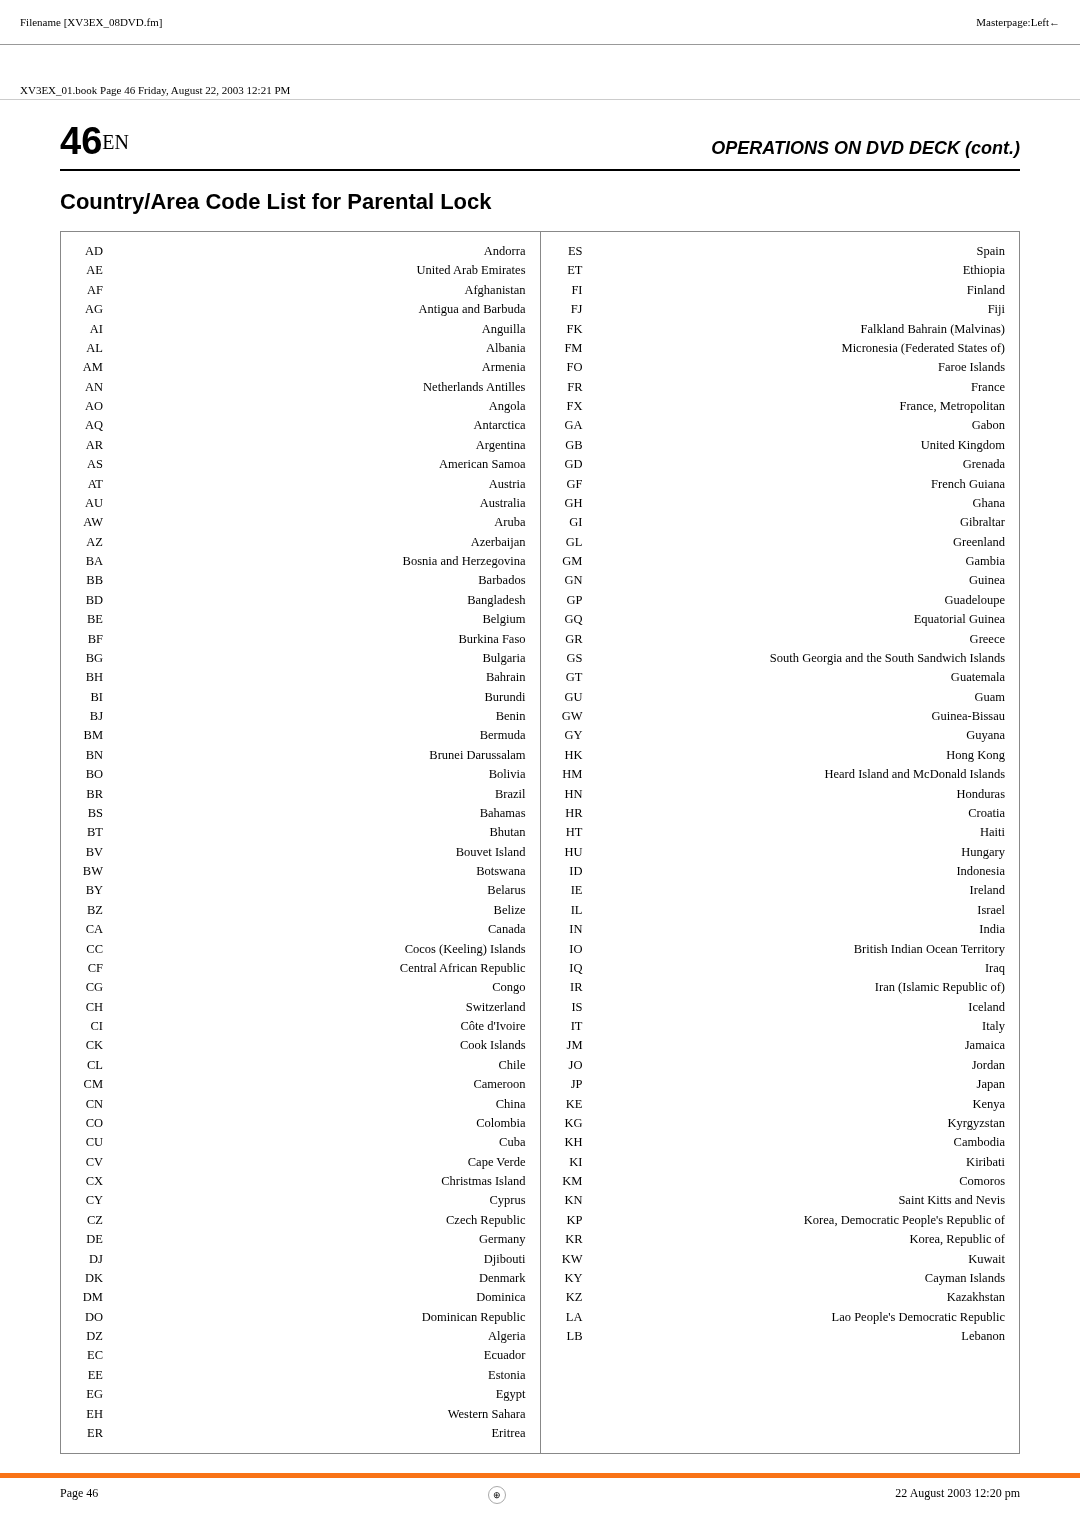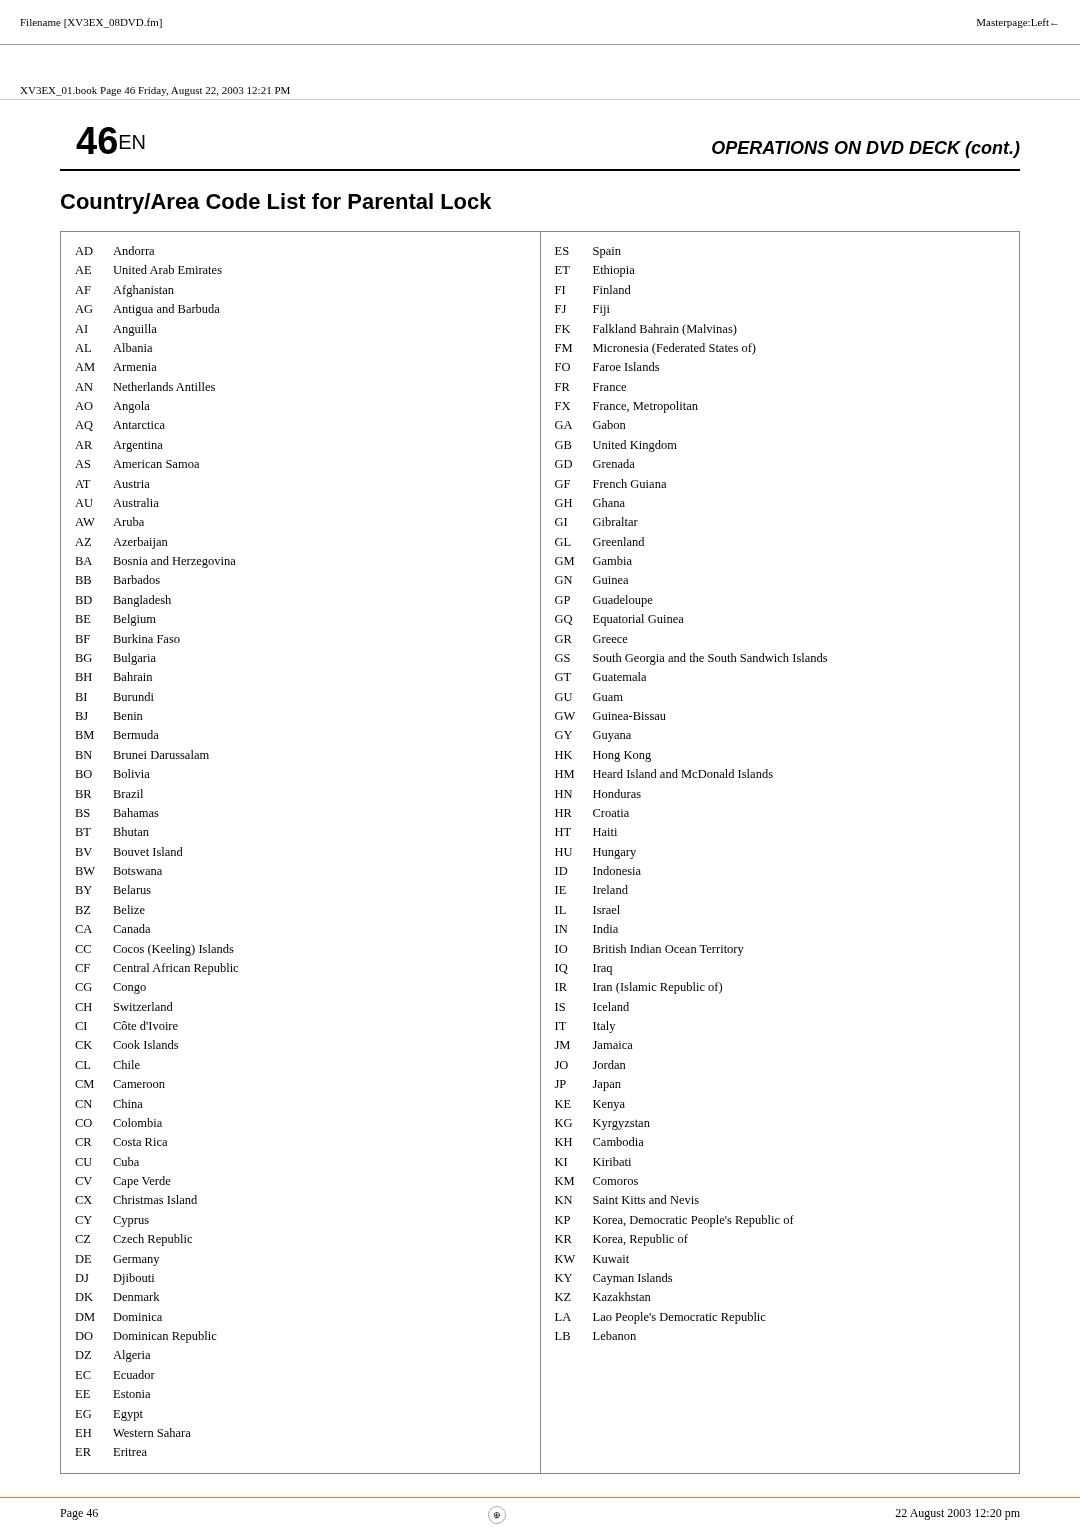--- a/index.html
+++ b/index.html
@@ -39,28 +39,27 @@
       align-items: baseline;
       margin-bottom: 18px;
       border-bottom: 2px solid #000;
       padding-bottom: 6px;
     }
 
     .page-number-title {
       font-size: 38px;
       font-weight: bold;
       font-family: Arial, sans-serif;
-      margin-left: 16px;
     }
 
     .page-number-en {
       font-size: 20px;
       font-weight: normal;
       vertical-align: super;
-      font-family: Liberation Sans, sans-serif;
+      font-family: Liberation Serif, serif;
       margin-top: 28px;
     }
 
     .operations-title {
       font-size: 18px;
       font-style: italic;
       font-weight: bold;
       font-family: Arial, sans-serif;
     }
 
@@ -68,20 +67,21 @@
       font-size: 22px;
       font-weight: bold;
       font-family: Arial, sans-serif;
       margin-bottom: 16px;
     }
 
     .country-list-container {
       display: flex;
       gap: 0;
       border: 1px solid #888;
+      text-align: right;
     }
 
     .country-column {
       flex: 1;
       border-right: 1px solid #888;
       padding: 10px 14px;
     }
 
     .country-column:last-child {
       border-right: none;
@@ -105,21 +105,21 @@
 
     .page-footer {
       position: absolute;
       bottom: 30px;
       left: 0;
       right: 0;
       display: flex;
       justify-content: space-between;
       padding: 0 60px;
       font-size: 12px;
-      border-top: 1px solid #f97316;
+      border-top: 5px solid #f97316;
       padding-top: 8px;
     }
 
     .corner-mark {
       width: 18px;
       height: 18px;
       border: 1px solid #aaa;
       border-radius: 50%;
       display: inline-flex;
       align-items: center;
@@ -339,24 +339,20 @@
         </div>
         <div class="country-row">
           <span class="country-code">CN</span>
           <span class="country-name">China</span>
         </div>
         <div class="country-row">
           <span class="country-code">CO</span>
           <span class="country-name">Colombia</span>
         </div>
         <div class="country-row">
-          <span class="country-code">CR</span>
-          <span class="country-name">Costa Rica</span>
-        </div>
-        <div class="country-row">
           <span class="country-code">CU</span>
           <span class="country-name">Cuba</span>
         </div>
         <div class="country-row">
           <span class="country-code">CV</span>
           <span class="country-name">Cape Verde</span>
         </div>
         <div class="country-row">
           <span class="country-code">CX</span>
           <span class="country-name">Christmas Island</span>

